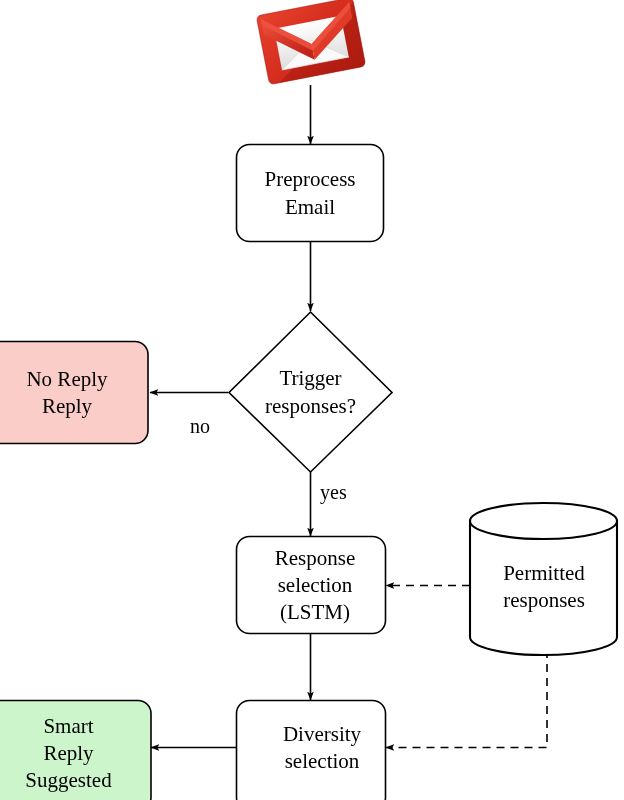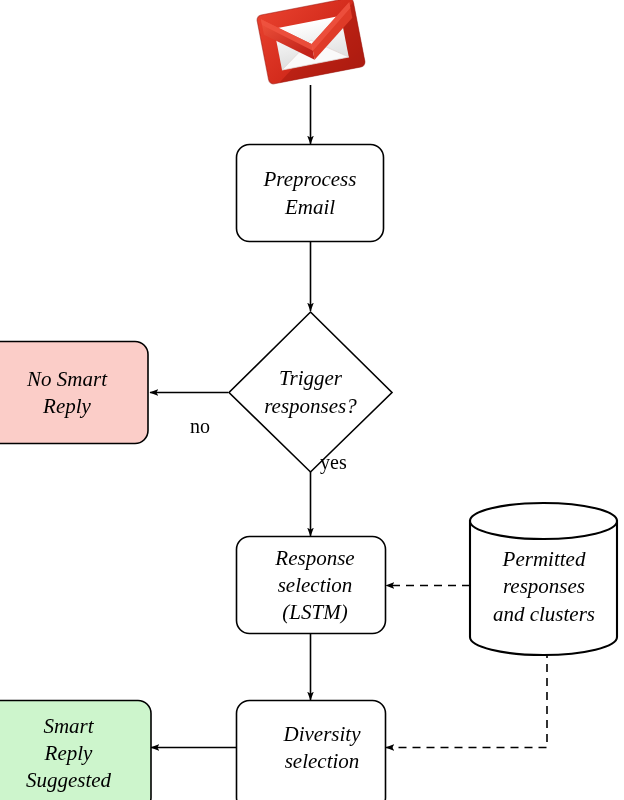--- a/index.html
+++ b/index.html
@@ -34,21 +34,20 @@
     display: flex;
     flex-direction: column;
     align-items: center;
     justify-content: center;
     text-align: center;
     color: #000000;
     font-family: "Liberation Serif", "DejaVu Serif", serif;
     font-size: 21px;
     line-height: 1.30;
     pointer-events: none;
-    font-style: italic;
   }
   .edge-label {
     position: absolute;
     color: #000000;
     font-family: "Liberation Serif", "DejaVu Serif", serif;
     font-size: 20px;
     line-height: 1;
   }
 </style>
 </head>
@@ -133,44 +132,43 @@
     <span>Preprocess</span>
     <span>Email</span>
   </div>
 
   <div class="node-text" style="left:234px; top:345px; width:153px; height:95px;">
     <span>Trigger</span>
     <span>responses?</span>
   </div>
 
   <div class="node-text" style="left:-14px; top:342px; width:162px; height:102px;">
-    <span>No Smart</span>
+    <span>No Reply</span>
     <span>Reply</span>
   </div>
 
   <div class="node-text" style="left:240px; top:537px; width:150px; height:97px;">
     <span>Response</span>
     <span>selection</span>
     <span>(LSTM)</span>
   </div>
 
   <div class="node-text" style="left:470px; top:534px; width:148px; height:106px;">
     <span>Permitted</span>
     <span>responses</span>
-    <span>and clusters</span>
   </div>
 
   <div class="node-text" style="left:236px; top:701px; width:172px; height:94px;">
     <span>Diversity</span>
     <span>selection</span>
   </div>
 
   <div class="node-text" style="left:-14px; top:701px; width:165px; height:105px;">
     <span>Smart</span>
     <span>Reply</span>
     <span>Suggested</span>
   </div>
 
   <div class="edge-label" style="left:190px; top:396px;margin-top:20px;">no</div>
 
-  <div class="edge-label" style="left:320px; top:452px;">yes</div>
+  <div class="edge-label" style="left:320px; top:482px;">yes</div>
 
 </div>
 
 </body></html>

